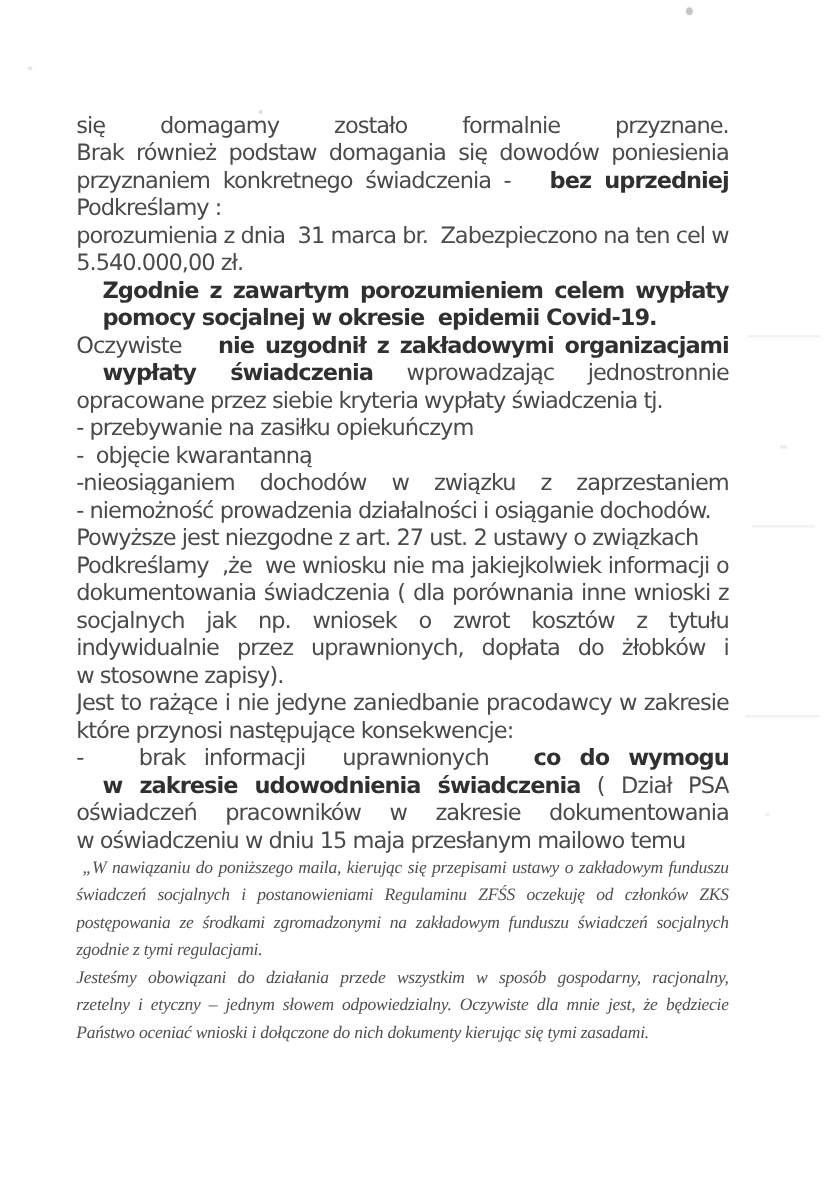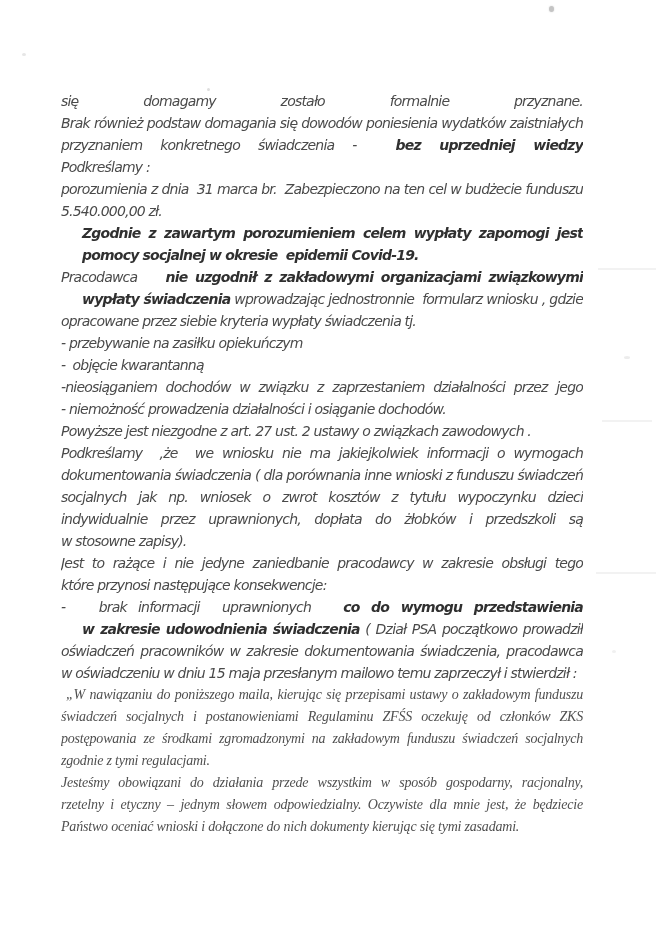--- a/index.html
+++ b/index.html
@@ -17,26 +17,25 @@
   }
   .doc {
     position: absolute;
     left: 61px;
     top: 90px;
     width: 522px;
   }
   .line {
     height: 22px;
     line-height: 22px;
-    font-size: 14px;
+    font-size: 18px;
     letter-spacing: -0.8px;
     color: #4a4a4a;
     white-space: normal;
     overflow: hidden;
-    font-style: italic;
   }
   .line.just {
     text-align: justify;
     text-align-last: justify;
   }
   .line.left {
     text-align: left;
     text-align-last: left;
   }
   .line .b {
@@ -83,21 +82,21 @@
   <div class="streak t3"></div>
   <div class="doc">
       <div class="line sans just"><span>się domagamy zostało formalnie przyznane.</span></div>
       <div class="line sans just"><span>Brak również podstaw domagania się dowodów poniesienia wydatków zaistniałych przed</span></div>
       <div class="line sans just"><span>przyznaniem konkretnego świadczenia - </span><span class="b">bez uprzedniej wiedzy uprawnionych</span></div>
       <div class="line sans left"><span>Podkreślamy :</span></div>
       <div class="line sans just"><span>porozumienia z dnia &nbsp;31 marca br. &nbsp;Zabezpieczono na ten cel w budżecie funduszu kwotę</span></div>
       <div class="line sans left"><span>5.540.000,00 zł.</span></div>
       <div class="line sans just"><span class="b">Zgodnie z zawartym porozumieniem celem wypłaty zapomogi jest uruchomienie</span></div>
       <div class="line sans left"><span class="b">pomocy socjalnej w okresie &nbsp;epidemii Covid-19.</span></div>
-      <div class="line sans just"><span>Pracodawca </span><span class="b">nie uzgodnił z zakładowymi organizacjami związkowymi kryteriów</span></div>
+      <div class="line sans just"><span>Oczywiste </span><span class="b">nie uzgodnił z zakładowymi organizacjami związkowymi kryteriów</span></div>
       <div class="line sans just"><span class="b">wypłaty świadczenia</span><span> wprowadzając jednostronnie &nbsp;formularz wniosku , gdzie wskazał</span></div>
       <div class="line sans left"><span>opracowane przez siebie kryteria wypłaty świadczenia tj.</span></div>
       <div class="line sans left"><span>- przebywanie na zasiłku opiekuńczym</span></div>
       <div class="line sans left"><span>- &nbsp;objęcie kwarantanną</span></div>
       <div class="line sans just"><span>-nieosiąganiem dochodów w związku z zaprzestaniem działalności przez jego pracodawcę</span></div>
       <div class="line sans left"><span>- niemożność prowadzenia działalności i osiąganie dochodów.</span></div>
       <div class="line sans left"><span>Powyższe jest niezgodne z art. 27 ust. 2 ustawy o związkach zawodowych .</span></div>
       <div class="line sans just"><span>Podkreślamy &nbsp;,że &nbsp;we wniosku nie ma jakiejkolwiek informacji o wymogach</span></div>
       <div class="line sans just"><span>dokumentowania świadczenia ( dla porównania inne wnioski z funduszu świadczeń</span></div>
       <div class="line sans just"><span>socjalnych jak np. wniosek o zwrot kosztów z tytułu wypoczynku dzieci organizowanego</span></div>

